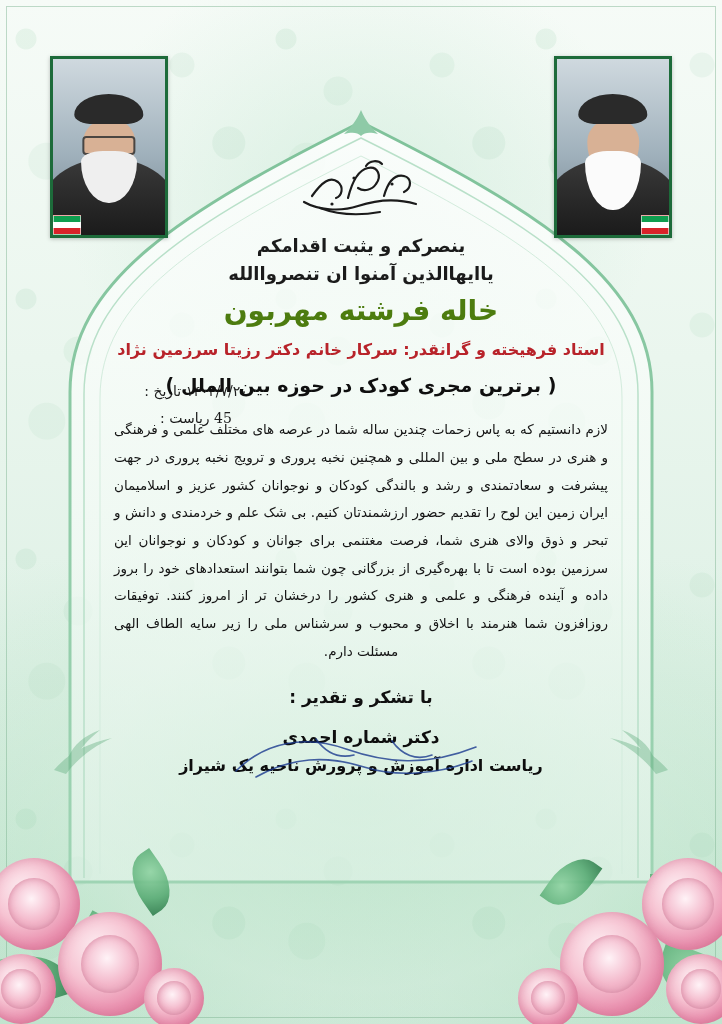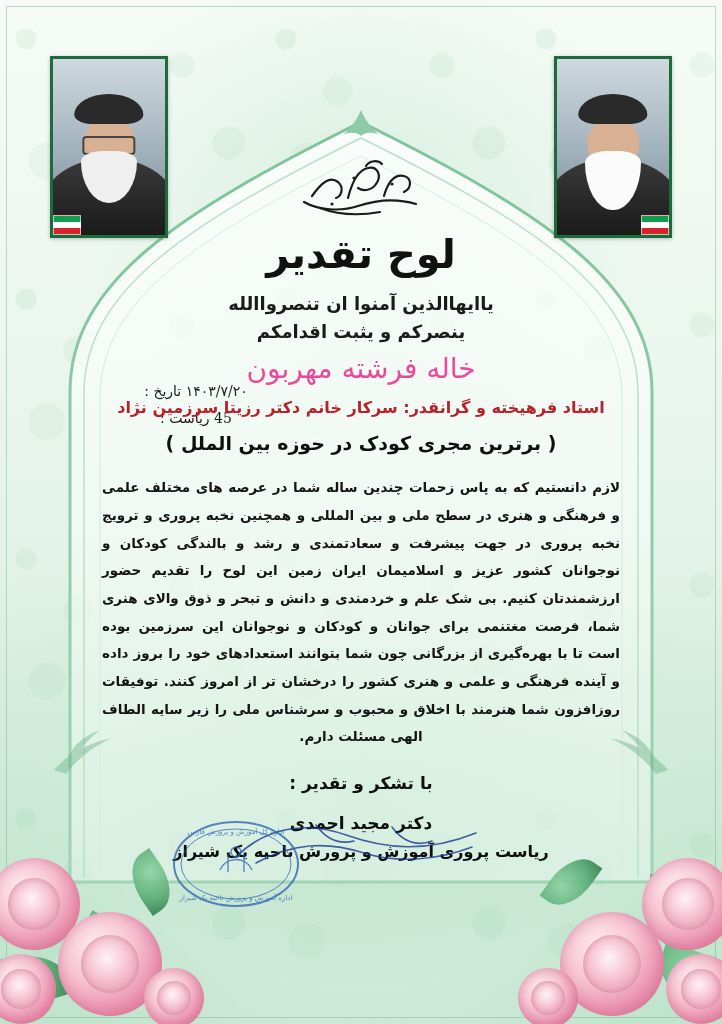--- a/index.html
+++ b/index.html
@@ -194,22 +194,22 @@
     line-height: 1.9;
   }
   .meta .row { white-space: nowrap; text-align: center; }
   .meta .hand {
     font-family: "DejaVu Serif", "Liberation Serif", serif;
     color: #1d1d1d;
   }
 
   .recipient {
     font-size: 28px;
-    font-weight: normal;
-    color: #ec4899;
+    font-weight: bold;
+    color: #4d7c0f;
   }
   .honorific {
     margin-top: 10px;
     font-size: 16px;
     font-weight: bold;
     color: #b8232a;
     line-height: 1.6;
   }
   .award {
     margin-top: 12px;
@@ -221,21 +221,21 @@
   .body-text {
     margin-top: 20px;
     font-size: 13.5px;
     line-height: 2.05;
     color: #141414;
     text-align: justify;
     text-align-last: center;
     direction: rtl;
     padding: 0 6px;
   }
-  .body-text p { margin: 0; font-weight: bold; }
+  .body-text p { margin: 12px; }
 
   .closing {
     margin-top: 22px;
     font-size: 17px;
     font-weight: bold;
     color: #101010;
     text-align: center;
   }
 
   .signature-block {
@@ -352,25 +352,24 @@
       <span>تاریخ :</span>
     </div>
     <div class="row">
       <span class="hand">45</span>
       <span>ریاست :</span>
     </div>
   </div>
 
   <div class="content">
 
-    <h1 class="title">لوح تقدیر</h1>
 
     <div class="ayah">
+      <span>ینصرکم و یثبت اقدامکم</span>
       <span>یاایهاالذین آمنوا ان تنصرواالله</span>
-      <span>ینصرکم و یثبت اقدامکم</span>
     </div>
 
     <div class="recipient">خاله فرشته مهربون</div>
 
     <div class="honorific">استاد فرهیخته و گرانقدر: سرکار خانم دکتر رزیتا سرزمین نژاد</div>
 
     <div class="award">( برترین مجری کودک در حوزه بین الملل )</div>
 
     <div class="body-text">
       <p>لازم دانستیم که به پاس زحمات چندین ساله شما در عرصه های مختلف علمی و فرهنگی و هنری در سطح ملی و بین المللی و همچنین نخبه پروری و ترویج نخبه پروری در جهت پیشرفت و سعادتمندی و رشد و بالندگی کودکان و نوجوانان کشور عزیز و اسلامیمان ایران زمین این لوح را تقدیم حضور ارزشمندتان کنیم. بی شک علم و خردمندی و دانش و تبحر و ذوق والای هنری شما، فرصت مغتنمی برای جوانان و کودکان و نوجوانان این سرزمین بوده است تا با بهره‌گیری از بزرگانی چون شما بتوانند استعدادهای خود را بروز داده و آینده فرهنگی و علمی و هنری کشور را درخشان تر از امروز کنند. توفیقات روزافزون شما هنرمند با اخلاق و محبوب و سرشناس ملی را زیر سایه الطاف الهی مسئلت دارم.</p>
@@ -382,39 +381,25 @@
       <div class="sig-scribble">
         <svg viewBox="0 0 330 62" xmlns="http://www.w3.org/2000/svg">
           <g fill="none" stroke="#1b3a8f" stroke-width="1.6" stroke-linecap="round" opacity="0.8">
             <path d="M40,44 C70,14 110,8 150,22 C190,36 230,40 280,20"></path>
             <path d="M60,50 C96,30 130,28 168,40 C200,50 240,48 276,34"></path>
             <path d="M120,12 C130,26 142,32 158,28"></path>
             <path d="M196,14 C206,28 220,34 236,28"></path>
           </g>
         </svg>
       </div>
-      <div class="sig-name">دکتر مجید احمدی</div>
-      <div class="sig-role">ریاست پروری آموزش و پرورش ناحیه یک شیراز</div>
+      <div class="sig-name">دکتر شماره احمدی</div>
+      <div class="sig-role">ریاست اداره آموزش و پرورش ناحیه یک شیراز</div>
     </div>
   </div>
 
-  <div class="stamp">
-    <svg viewBox="0 0 132 96" xmlns="http://www.w3.org/2000/svg">
-      <ellipse cx="66" cy="48" rx="62" ry="42" fill="none" stroke="#2a60b0" stroke-width="2"></ellipse>
-      <ellipse cx="66" cy="48" rx="55" ry="35" fill="none" stroke="#2a60b0" stroke-width="1"></ellipse>
-      <g fill="none" stroke="#2a60b0" stroke-width="1.4">
-        <path d="M50,54 C56,40 76,40 82,54"></path>
-        <path d="M58,56 L58,38"></path>
-        <path d="M74,56 L74,38"></path>
-        <circle cx="66" cy="36" r="5"></circle>
-      </g>
-      <text x="66" y="18" text-anchor="middle" font-size="7" fill="#2a60b0" font-family="DejaVu Sans, sans-serif">اداره کل آموزش و پرورش فارس</text>
-      <text x="66" y="84" text-anchor="middle" font-size="7" fill="#2a60b0" font-family="DejaVu Sans, sans-serif">اداره آموزش و پرورش ناحیه یک شیراز</text>
-    </svg>
-  </div>
 
   <div class="rose-cluster left">
     <div class="leaf" style="left:10px; top:70px; width:80px; height:50px;"></div>
     <div class="leaf" style="left:96px; top:120px; width:70px; height:44px; transform:rotate(28deg);"></div>
     <div class="leaf" style="left:-6px; top:150px; width:90px; height:54px; transform:rotate(-18deg);"></div>
     <div class="leaf" style="left:140px; top:60px; width:58px; height:36px; transform:rotate(55deg);"></div>
     <div class="rose" style="left:6px;  top:54px;  width:92px; height:92px;"></div>
     <div class="rose" style="left:76px; top:108px; width:104px; height:104px;"></div>
     <div class="rose" style="left:4px;  top:150px; width:70px; height:70px;"></div>
     <div class="rose" style="left:162px; top:164px; width:60px; height:60px;"></div>

